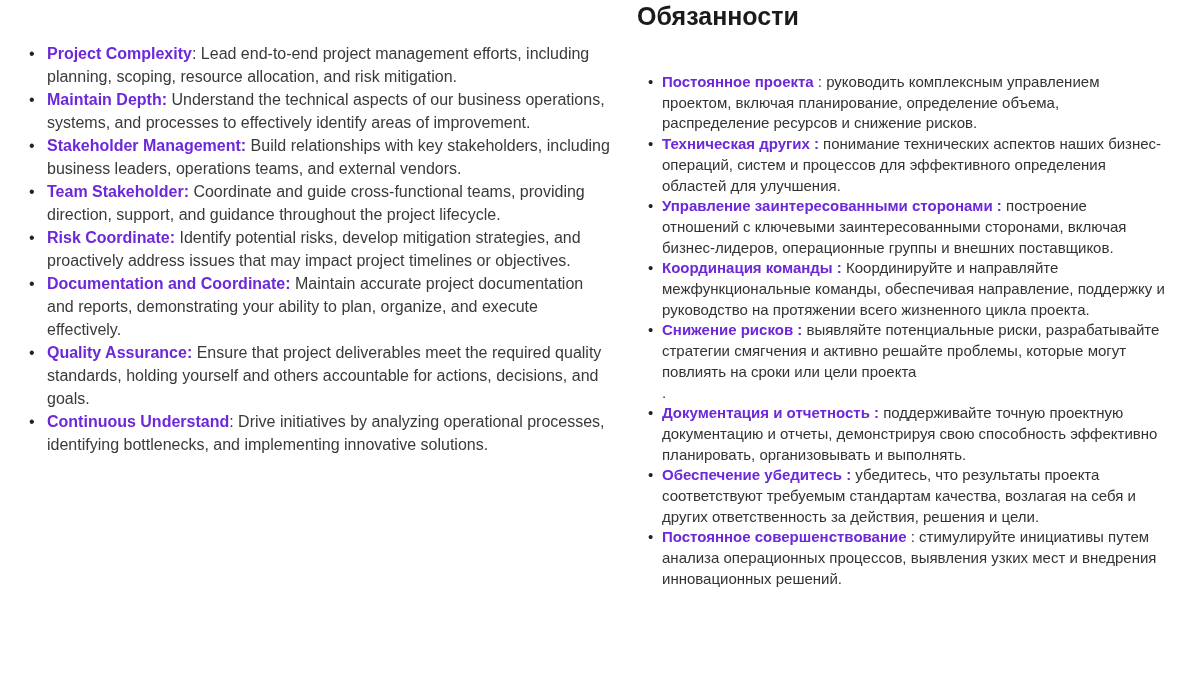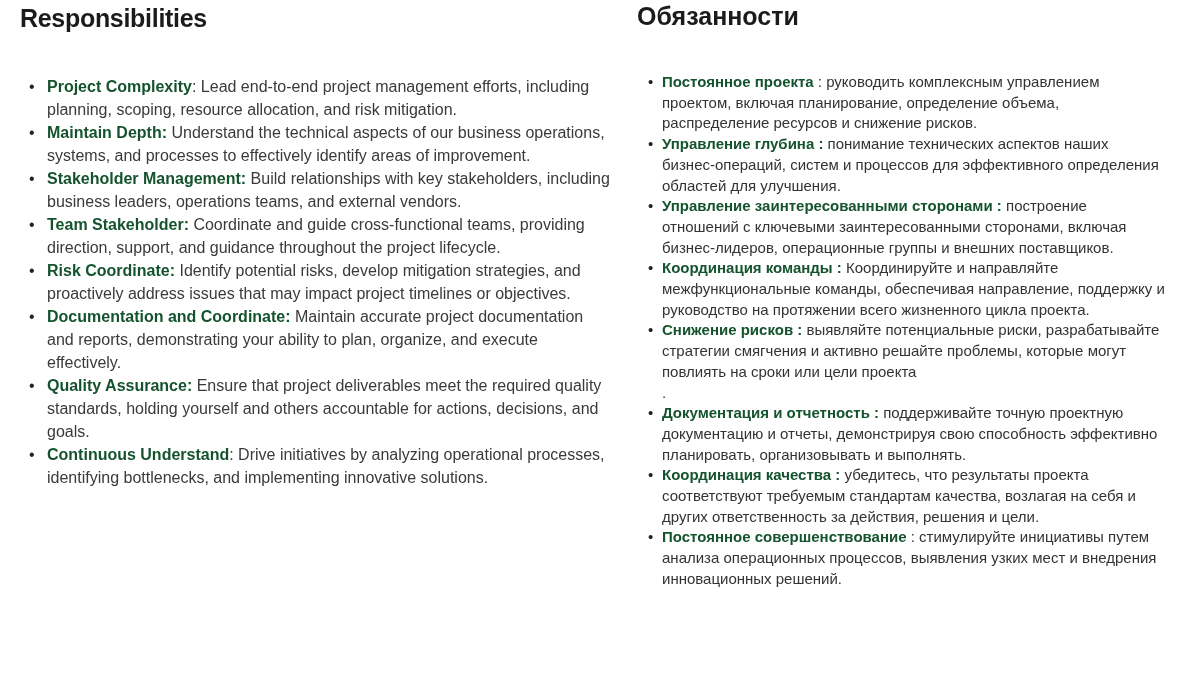--- a/index.html
+++ b/index.html
@@ -67,33 +67,32 @@
 
   .bullet {
     position: absolute;
     color: #222222;
   }
   .col-left  .bullet { left: 9px;  top: 0; }
   .col-right .bullet { left: 11px; top: 0; }
 
   .item-bold {
     font-weight: 700;
-    color: #14532d;
+    color: #6d28d9;
   }
   .item-rest {
     white-space: pre-line;
   }
 </style>
 </head>
 <body>
 
 <div class="page">
 
   <section class="col col-left">
-    <h1 class="heading">Responsibilities</h1>
     <ul class="list">
       <li class="item">
         <span class="bullet">•</span><span class="item-bold">Project Complexity</span><span class="item-rest">: Lead end-to-end project management efforts, including planning, scoping, resource allocation, and risk mitigation.</span>
       </li>
       <li class="item">
         <span class="bullet">•</span><span class="item-bold">Maintain Depth:</span><span class="item-rest"> Understand the technical aspects of our business operations, systems, and processes to effectively identify areas of improvement.</span>
       </li>
       <li class="item">
         <span class="bullet">•</span><span class="item-bold">Stakeholder Management:</span><span class="item-rest"> Build relationships with key stakeholders, including business leaders, operations teams, and external vendors.</span>
       </li>
@@ -115,37 +114,37 @@
     </ul>
   </section>
 
   <section class="col col-right">
     <h1 class="heading">Обязанности</h1>
     <ul class="list">
       <li class="item">
         <span class="bullet">•</span><span class="item-bold">Постоянное проекта</span><span class="item-rest"> : руководить комплексным управлением проектом, включая планирование, определение объема, распределение ресурсов и снижение рисков.</span>
       </li>
       <li class="item">
-        <span class="bullet">•</span><span class="item-bold">Управление глубина :</span><span class="item-rest"> понимание технических аспектов наших бизнес-операций, систем и процессов для эффективного определения областей для улучшения.</span>
+        <span class="bullet">•</span><span class="item-bold">Техническая других :</span><span class="item-rest"> понимание технических аспектов наших бизнес-операций, систем и процессов для эффективного определения областей для улучшения.</span>
       </li>
       <li class="item">
         <span class="bullet">•</span><span class="item-bold">Управление заинтересованными сторонами :</span><span class="item-rest"> построение отношений с ключевыми заинтересованными сторонами, включая бизнес-лидеров, операционные группы и внешних поставщиков.</span>
       </li>
       <li class="item">
         <span class="bullet">•</span><span class="item-bold">Координация команды :</span><span class="item-rest"> Координируйте и направляйте межфункциональные команды, обеспечивая направление, поддержку и руководство на протяжении всего жизненного цикла проекта.</span>
       </li>
       <li class="item">
         <span class="bullet">•</span><span class="item-bold">Снижение рисков :</span><span class="item-rest"> выявляйте потенциальные риски, разрабатывайте стратегии смягчения и активно решайте проблемы, которые могут повлиять на сроки или цели проекта
 .</span>
       </li>
       <li class="item">
         <span class="bullet">•</span><span class="item-bold">Документация и отчетность :</span><span class="item-rest"> поддерживайте точную проектную документацию и отчеты, демонстрируя свою способность эффективно планировать, организовывать и выполнять.</span>
       </li>
       <li class="item">
-        <span class="bullet">•</span><span class="item-bold">Координация качества :</span><span class="item-rest"> убедитесь, что результаты проекта соответствуют требуемым стандартам качества, возлагая на себя и других ответственность за действия, решения и цели.</span>
+        <span class="bullet">•</span><span class="item-bold">Обеспечение убедитесь :</span><span class="item-rest"> убедитесь, что результаты проекта соответствуют требуемым стандартам качества, возлагая на себя и других ответственность за действия, решения и цели.</span>
       </li>
       <li class="item">
         <span class="bullet">•</span><span class="item-bold">Постоянное совершенствование</span><span class="item-rest"> : стимулируйте инициативы путем анализа операционных процессов, выявления узких мест и внедрения инновационных решений.</span>
       </li>
     </ul>
   </section>
 
 </div>
 
 </body></html>

